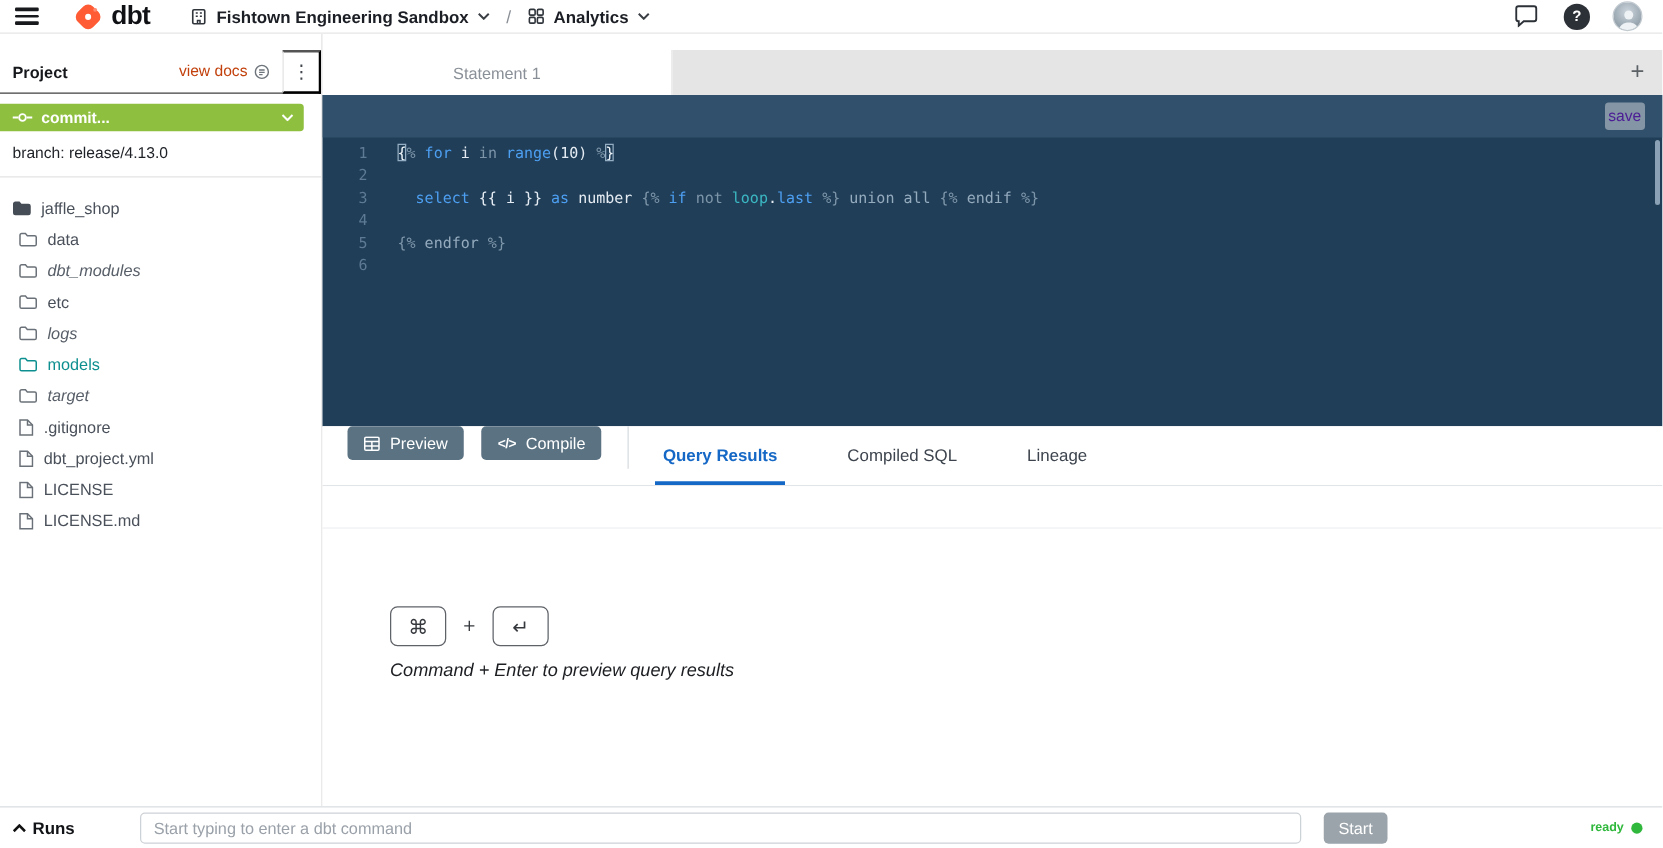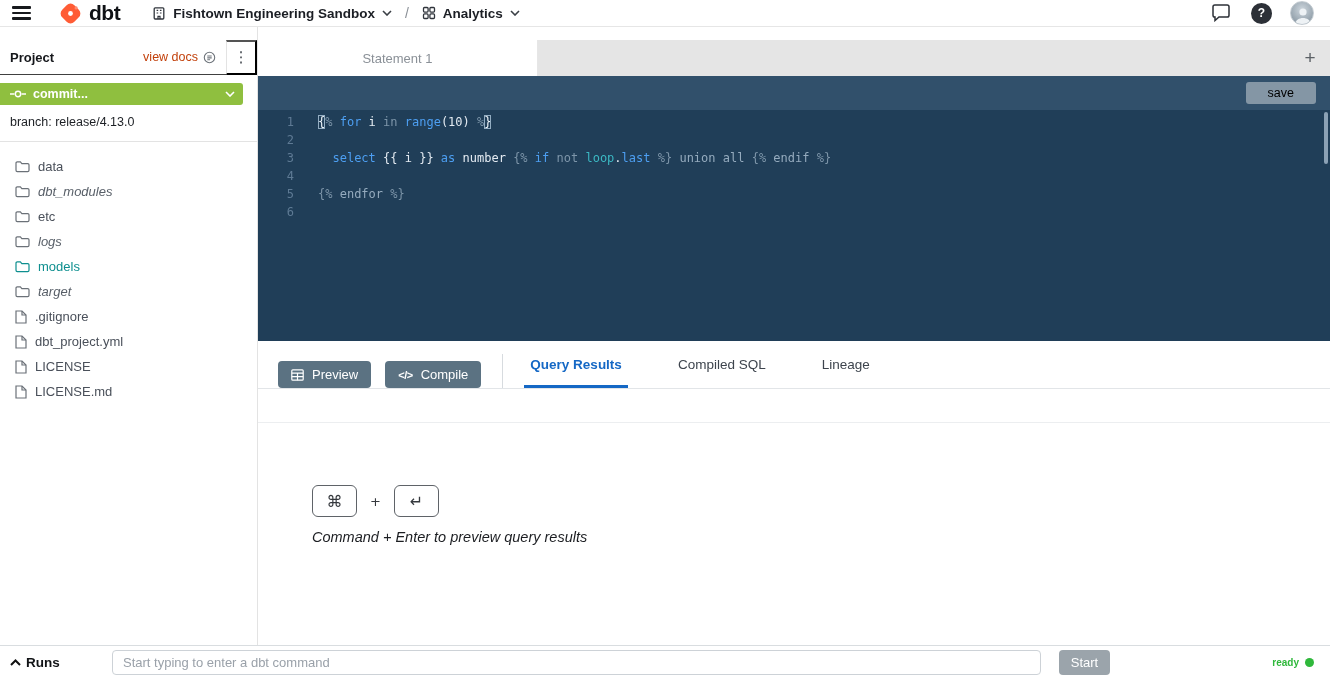--- a/index.html
+++ b/index.html
@@ -51,34 +51,34 @@
     border-bottom:1px solid #e6e6e6; }
   .ed-tab { position:absolute; left:-1px; top:0; width:281px; height:36px; border-left:1px solid #e6e6e6;
     border-right:1px solid #e6e6e6; display:flex; align-items:center; justify-content:center;
     font-size:13px; color:#8a9097; cursor:pointer; background:#fff; }
   .add-tab { position:absolute; right:8px; top:6px; width:24px; height:24px; background:none; border:none;
     font-size:19px; font-weight:300; color:#5c6166; cursor:pointer; }
 
   
   .editor { position:absolute; left:258px; top:76px; width:1072px; height:265px; background:#203e58; overflow:hidden; }
   .editor-head { height:34px; background:#31506b; display:flex; align-items:center; justify-content:flex-end; padding-right:14px; }
-  .save-btn { background:#8496a5; color:#000000; border:none; border-radius:3px; padding:4px 22px;
+  .save-btn { background:#8496a5; color:#4c1d95; border:none; border-radius:3px; padding:4px 3px;
     font-size:12.5px; cursor:pointer; }
   .editor-body { padding-top:3px; font-family:"DejaVu Sans Mono", monospace; font-size:12px; line-height:18px; }
   .line { display:flex; white-space:pre; }
   .ln { width:36px; text-align:right; color:#5e7a94; flex:none; user-select:none; }
   .lc { margin-left:24px; color:#e4ebf2; }
   .tk-j { color:#7d95a9; } .tk-k { color:#4d9ff2; } .tk-w { color:#e4ebf2; }
   .tk-t { color:#3bb8c3; } .tk-g { color:#95abbe; }
   .tk-b { color:#eef4f9; outline:1px solid #93adc2; outline-offset:-1px; }
   .scroll-thumb { position:absolute; right:2px; top:36px; width:4px; height:52px; background:#8ba1b5; border-radius:2px; cursor:pointer; }
 
   
   .results-toolbar { position:absolute; left:258px; top:341px; width:1072px; height:48px; background:#fff;
-    border-bottom:1px solid #e2e5e8; display:flex; align-items:flex-end; }
+    border-bottom:1px solid #e2e5e8; display:flex; align-items:flex-start; }
   .action-btn { display:flex; align-items:center; gap:8px; background:#5b7282; color:#fff; border:none;
     border-radius:4px; padding:6px 13px; font-size:13px; cursor:pointer; }
   .action-btn.preview { margin-left:20px; }
   .action-btn.compile { margin-left:14px; }
   .compile-glyph { font-size:11px; font-weight:700; letter-spacing:-0.5px; }
   .vdivider { width:1px; height:34px; background:#d7dbdf; margin:0 21px; }
   .rtabs { display:flex; height:47px; }
   .rtab { height:47px; line-height:47px; padding:0 6px; margin-right:44px; font-size:13.5px; color:#3d444d;
     cursor:pointer; border-bottom:3px solid transparent; }
   .rtab.active { color:#1568c5; font-weight:700; border-bottom-color:#1568c5; }
@@ -203,20 +203,28 @@
         <svg width="10" height="6" viewBox="0 0 10 6" fill="none" stroke="#fff" stroke-width="1.6">
             <path d="M1 1l4 4 4-4"></path>
           </svg>
       </span>
     </button>
 
     <div class="branch-label">branch: release/4.13.0</div>
     <div class="side-divider"></div>
 
     <div class="tree">
+        <div class="tree-row" style="padding-left: 10px;">
+          <span style="display: flex;">
+            <svg width="15" height="13" viewBox="0 0 16 14" fill="#454c55" stroke="#454c55" stroke-width="1.3">
+     <path d="M1 3.4c0-.8.6-1.4 1.4-1.4h3.3l1.6 1.8h6.3c.8 0 1.4.6 1.4 1.4v5.9c0 .8-.6 1.4-1.4 1.4H2.4c-.8 0-1.4-.6-1.4-1.4V3.4z"></path>
+            </svg>
+          </span>
+          <span class="t-label">jaffle_shop</span>
+        </div>
         <div class="tree-row" style="padding-left: 15px;">
           <span style="display: flex;">
             <svg width="15" height="13" viewBox="0 0 16 14" fill="none" stroke="#6b7178" stroke-width="1.3">
      <path d="M1 3.4c0-.8.6-1.4 1.4-1.4h3.3l1.6 1.8h6.3c.8 0 1.4.6 1.4 1.4v5.9c0 .8-.6 1.4-1.4 1.4H2.4c-.8 0-1.4-.6-1.4-1.4V3.4z"></path>
             </svg>
           </span>
           <span class="t-label">data</span>
         </div>
         <div class="tree-row italic" style="padding-left: 15px;">
           <span style="display: flex;">

